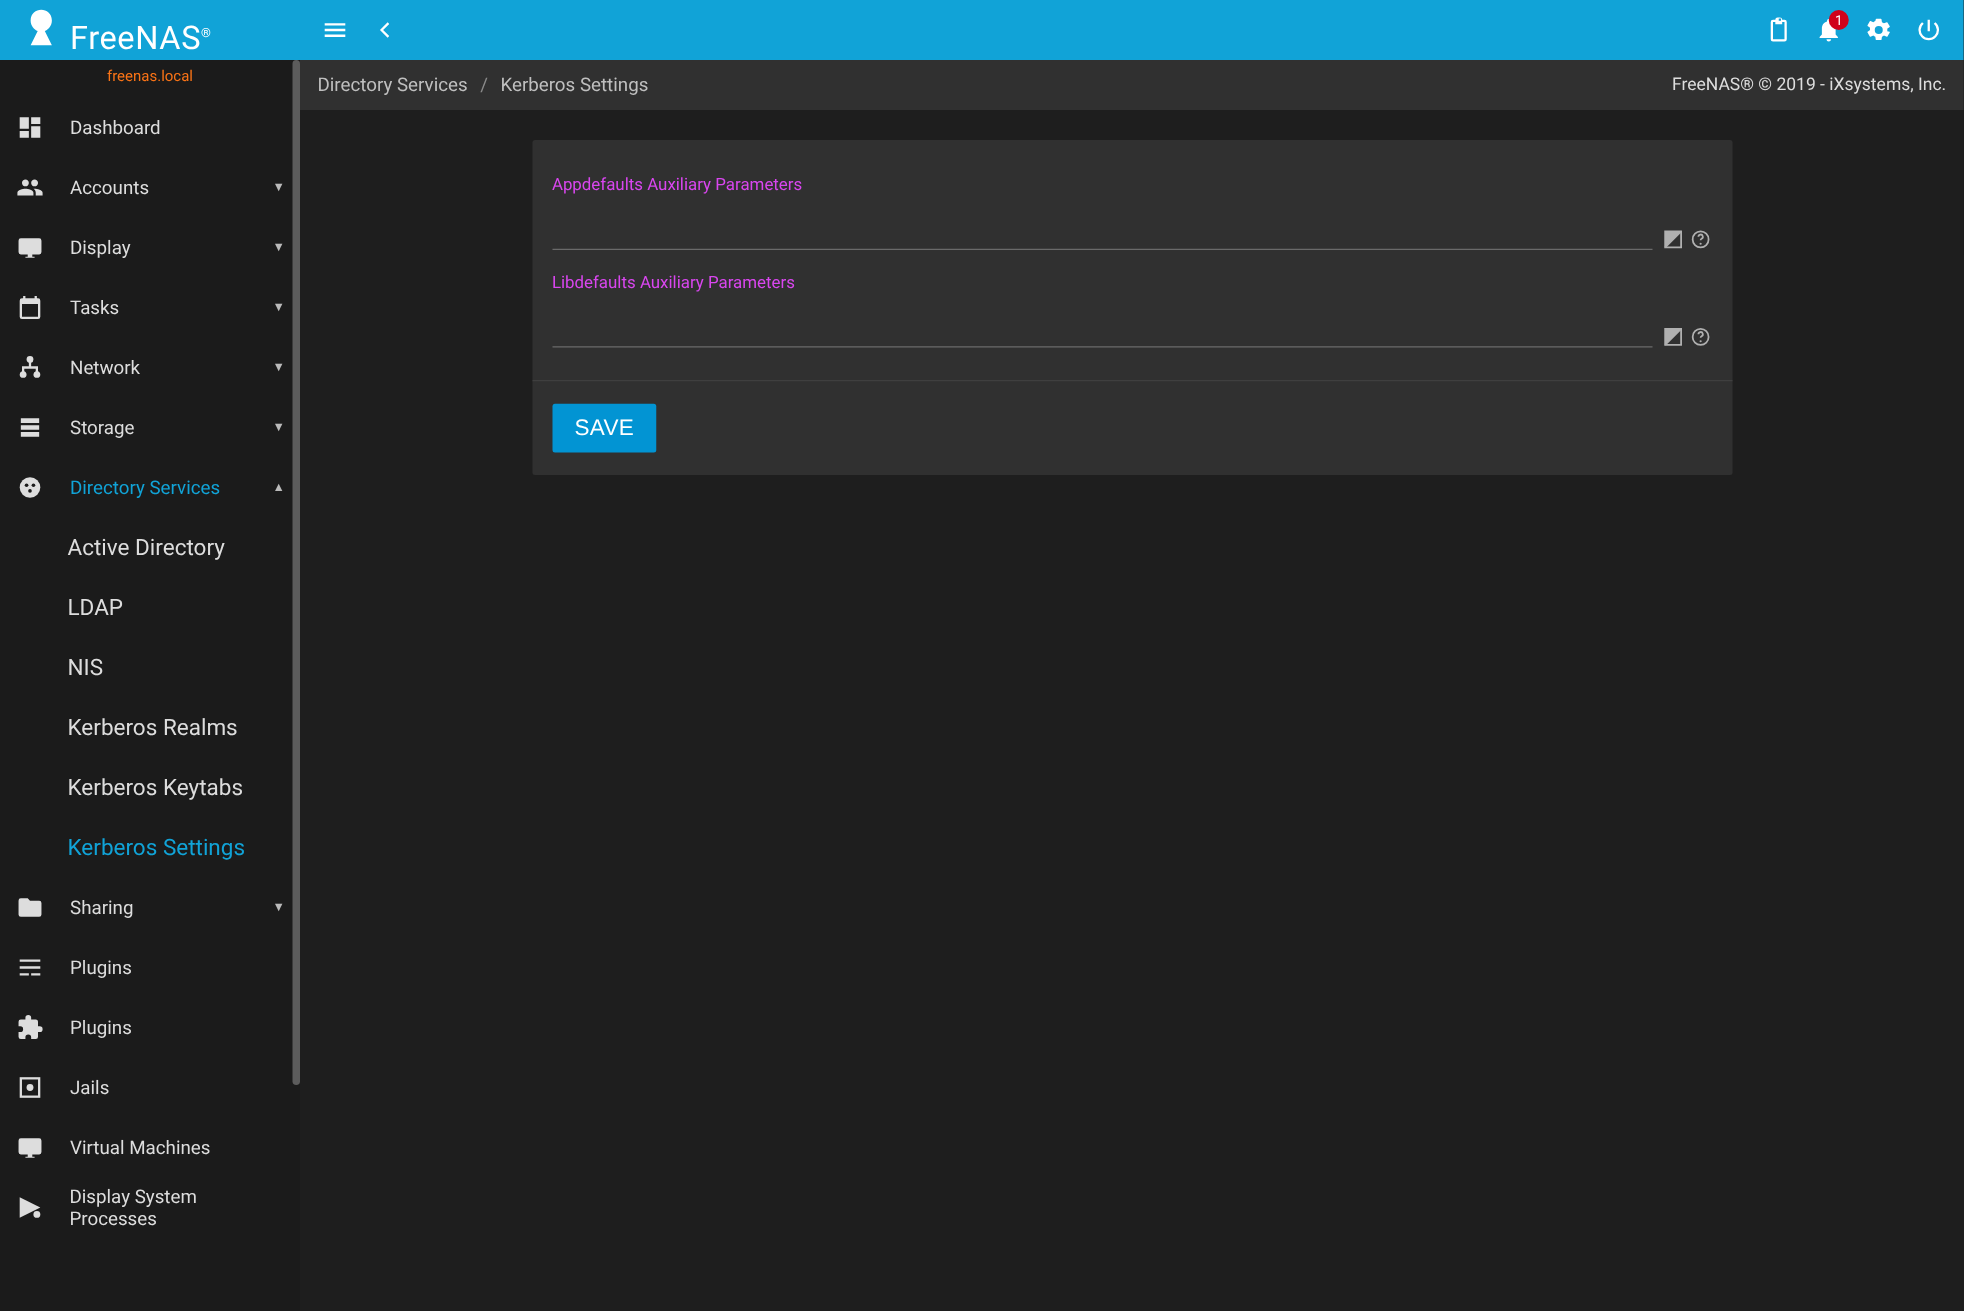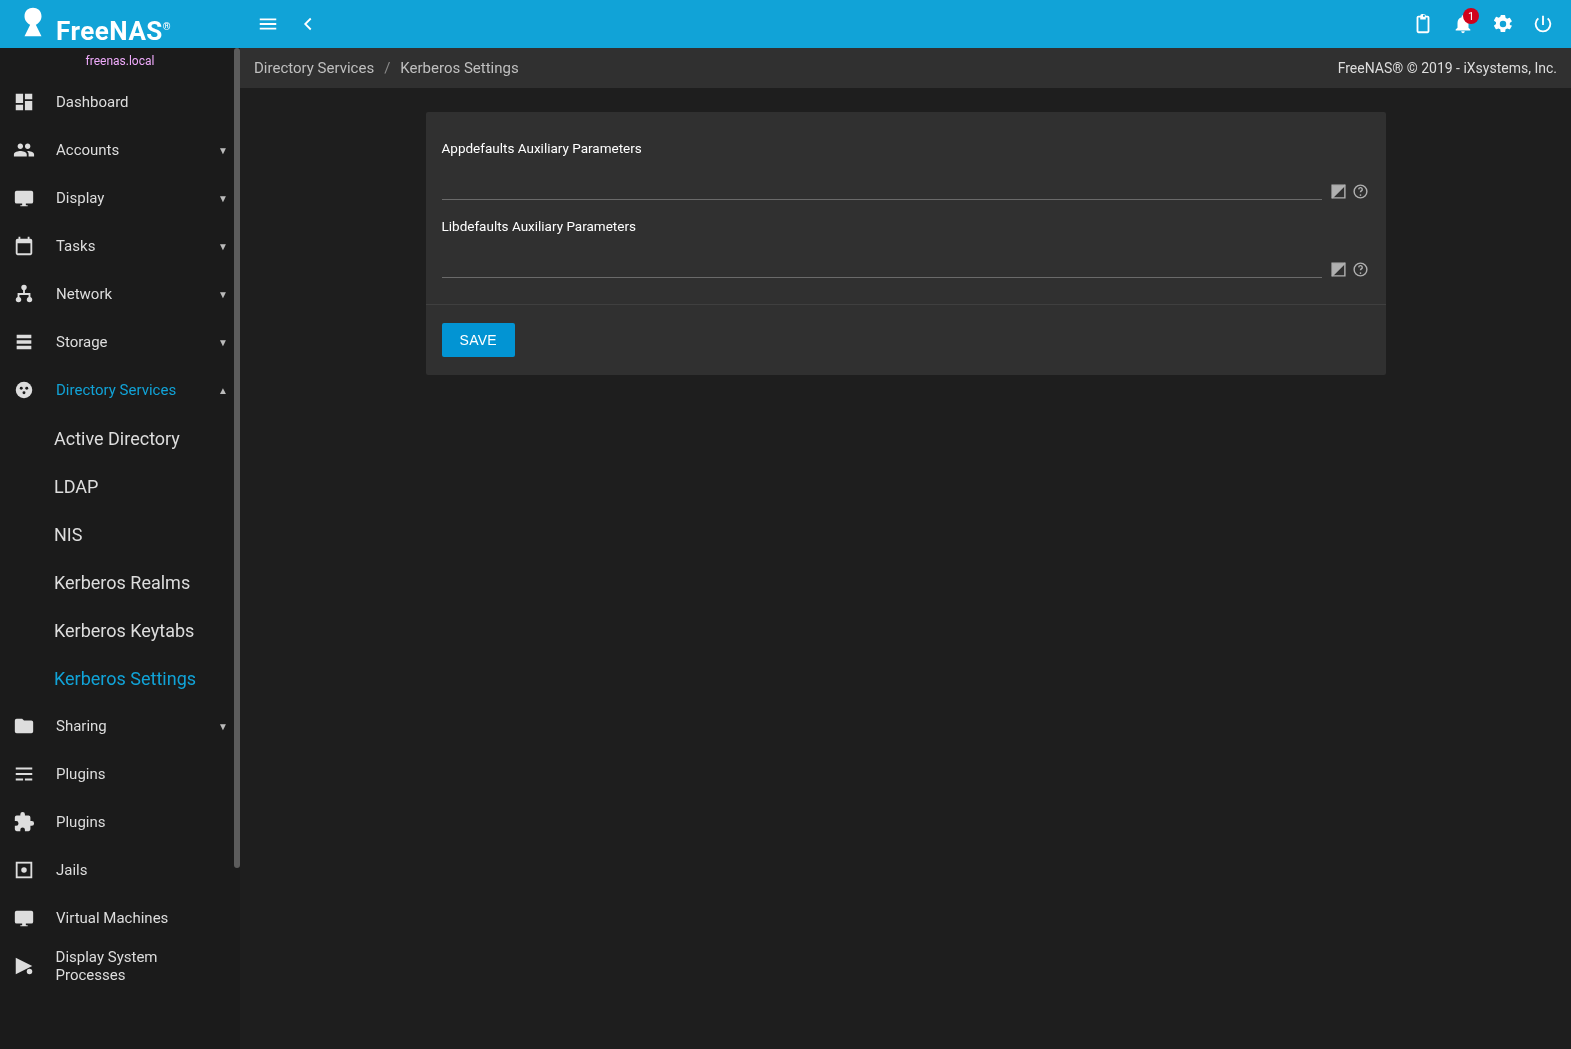--- a/index.html
+++ b/index.html
@@ -24,21 +24,21 @@
 .brand-block {
   width: 240px;
   display: flex;
   align-items: center;
   padding-left: 8px;
   gap: 6px;
 }
 .brand-text {
   color: #fff;
   font-size: 26px;
-  font-weight: 700;
+  font-weight: 400;
   letter-spacing: 0.5px;
   margin-top: 14px;
 }
 .brand-trade { font-size: 10px; vertical-align: super; color:#fff; }
 .topbar .icon-btn {
   width: 40px; height: 40px; display: flex; align-items: center; justify-content: center;
   color: #fff; cursor: pointer; position: relative;
 }
 .topbar .icon-btn svg { fill: #fff; }
 .spacer { flex: 1; }
@@ -66,21 +66,21 @@
 .scroll-track {
   position: absolute; right: 0; top: 0; width: 6px; height: 100%;
 }
 .scroll-thumb {
   position: absolute; right: 0; top: 0; width: 6px; height: 120px;
   background: #5c5c5c; border-radius: 3px;
 }
 .hostname {
   text-align: center;
   font-size: 12px;
-  color: #f0abfc;
+  color: #f97316;
   padding: 6px 0 10px 0;
 }
 .nav-item {
   display: flex; align-items: center;
   height: 48px;
   padding: 0 12px;
   cursor: pointer;
   font-size: 15px;
   color: #ddd;
 }
@@ -122,21 +122,21 @@
 }
 .card {
   width: 960px;
   background: #303030;
   border-radius: 2px;
 }
 .card-body { padding: 16px 16px 0 16px; }
 .field { padding: 12px 0 6px 0; }
 .field-label {
   font-size: 13.5px;
-  color: #ffffff;
+  color: #d946ef;
   margin-bottom: 22px;
 }
 .field-input-row {
   display: flex; align-items: flex-end; gap: 8px;
 }
 .field-input {
   flex: 1;
   border: none;
   border-bottom: 1px solid #6a6a6a;
   background: transparent;
@@ -151,21 +151,21 @@
   cursor: pointer;
 }
 .right-icons svg { fill: #b0b0b0; width: 17px; height: 17px; }
 .card-divider { height: 1px; background: #3f3f3f; margin-top: 20px; }
 .card-actions { padding: 18px 16px; }
 .save-btn {
   background: #0294D3;
   color: #fff;
   border: none;
   padding: 9px 18px;
-  font-size: 14px;
+  font-size: 18px;
   font-weight: 500;
   border-radius: 2px;
   cursor: pointer;
   letter-spacing: 0.3px;
 }
 </style>
 </head>
 <body>
 
 <div class="topbar">

